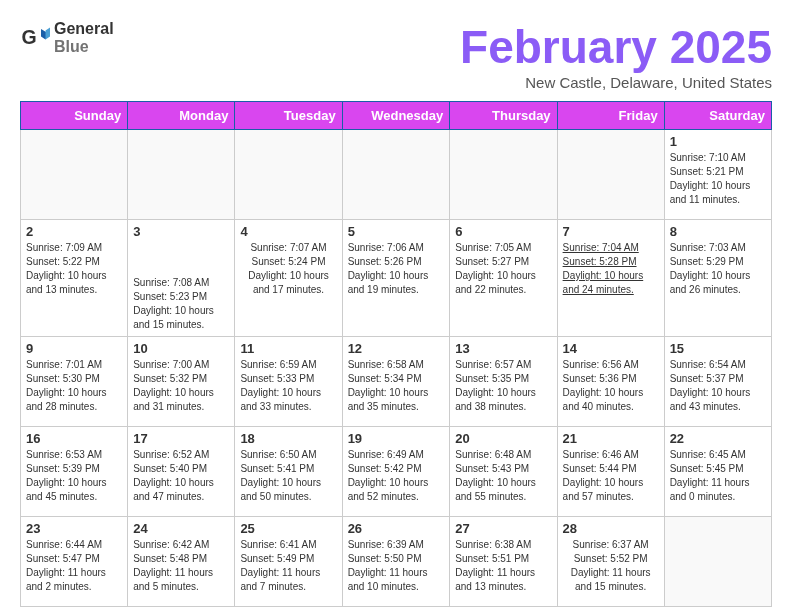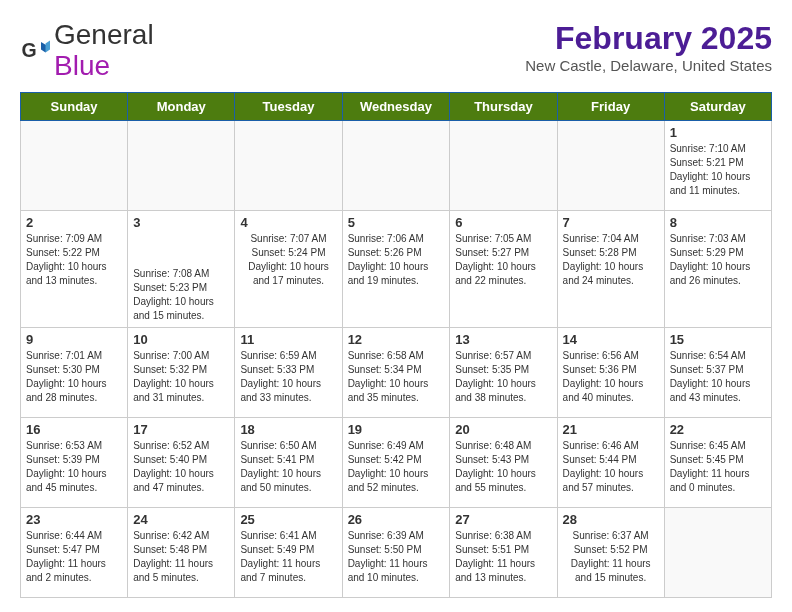--- a/index.html
+++ b/index.html
@@ -14,52 +14,52 @@
       display: flex;
       justify-content: space-between;
       align-items: flex-start;
       margin-bottom: 10px;
     }
     .logo {
       display: flex;
       align-items: center;
     }
     .logo-text {
-      font-size: 28px;
-      font-weight: normal;
+      font-size: 16px;
+      font-weight: bold;
       color: #333;
       line-height: 1.1;
     }
-    .logo-text .blue { color: #a21caf; }
+    .logo-text .blue { color: #737373; }
     .logo-icon {
       width: 30px;
       height: 30px;
       margin-right: 4px;
     }
     .title-block {
       text-align: right;
     }
     .month-title {
-      font-size: 32px;
+      font-size: 46px;
       font-weight: bold;
-      color: #4c1d95;
+      color: #8b5cf6;
     }
     .location {
       font-size: 15px;
       color: #555;
     }
     .calendar {
       width: 100%;
       border-collapse: collapse;
       border: 1px solid #ccc;
     }
     .calendar th {
-      background-color: #4d7c0f;
+      background-color: #d946ef;
       color: #fff;
-      text-align: center;
+      text-align: right;
       padding: 6px 6px;
       font-size: 13px;
       border: 1px solid #1a5fa8;
     }
     .calendar td {
       border: 1px solid #ccc;
       vertical-align: top;
       padding: 4px 5px;
       width: 108px;
       min-height: 80px;
@@ -163,21 +163,21 @@
         </td>
         <td>
           <span class="day-num">6</span>
           <div class="day-info" style="white-space: pre-line;">Sunrise: 7:05 AM
 Sunset: 5:27 PM
 Daylight: 10 hours
 and 22 minutes.</div>
         </td>
         <td>
           <span class="day-num">7</span>
-          <div class="day-info" style="white-space: pre-line;">Sunrise: 7:04 AM
+          <div class="day-info" style="white-space: pre-line; text-decoration: underline;">Sunrise: 7:04 AM
 Sunset: 5:28 PM
 Daylight: 10 hours
 and 24 minutes.</div>
         </td>
         <td>
           <span class="day-num">8</span>
           <div class="day-info" style="white-space: pre-line;">Sunrise: 7:03 AM
 Sunset: 5:29 PM
 Daylight: 10 hours
 and 26 minutes.</div>

